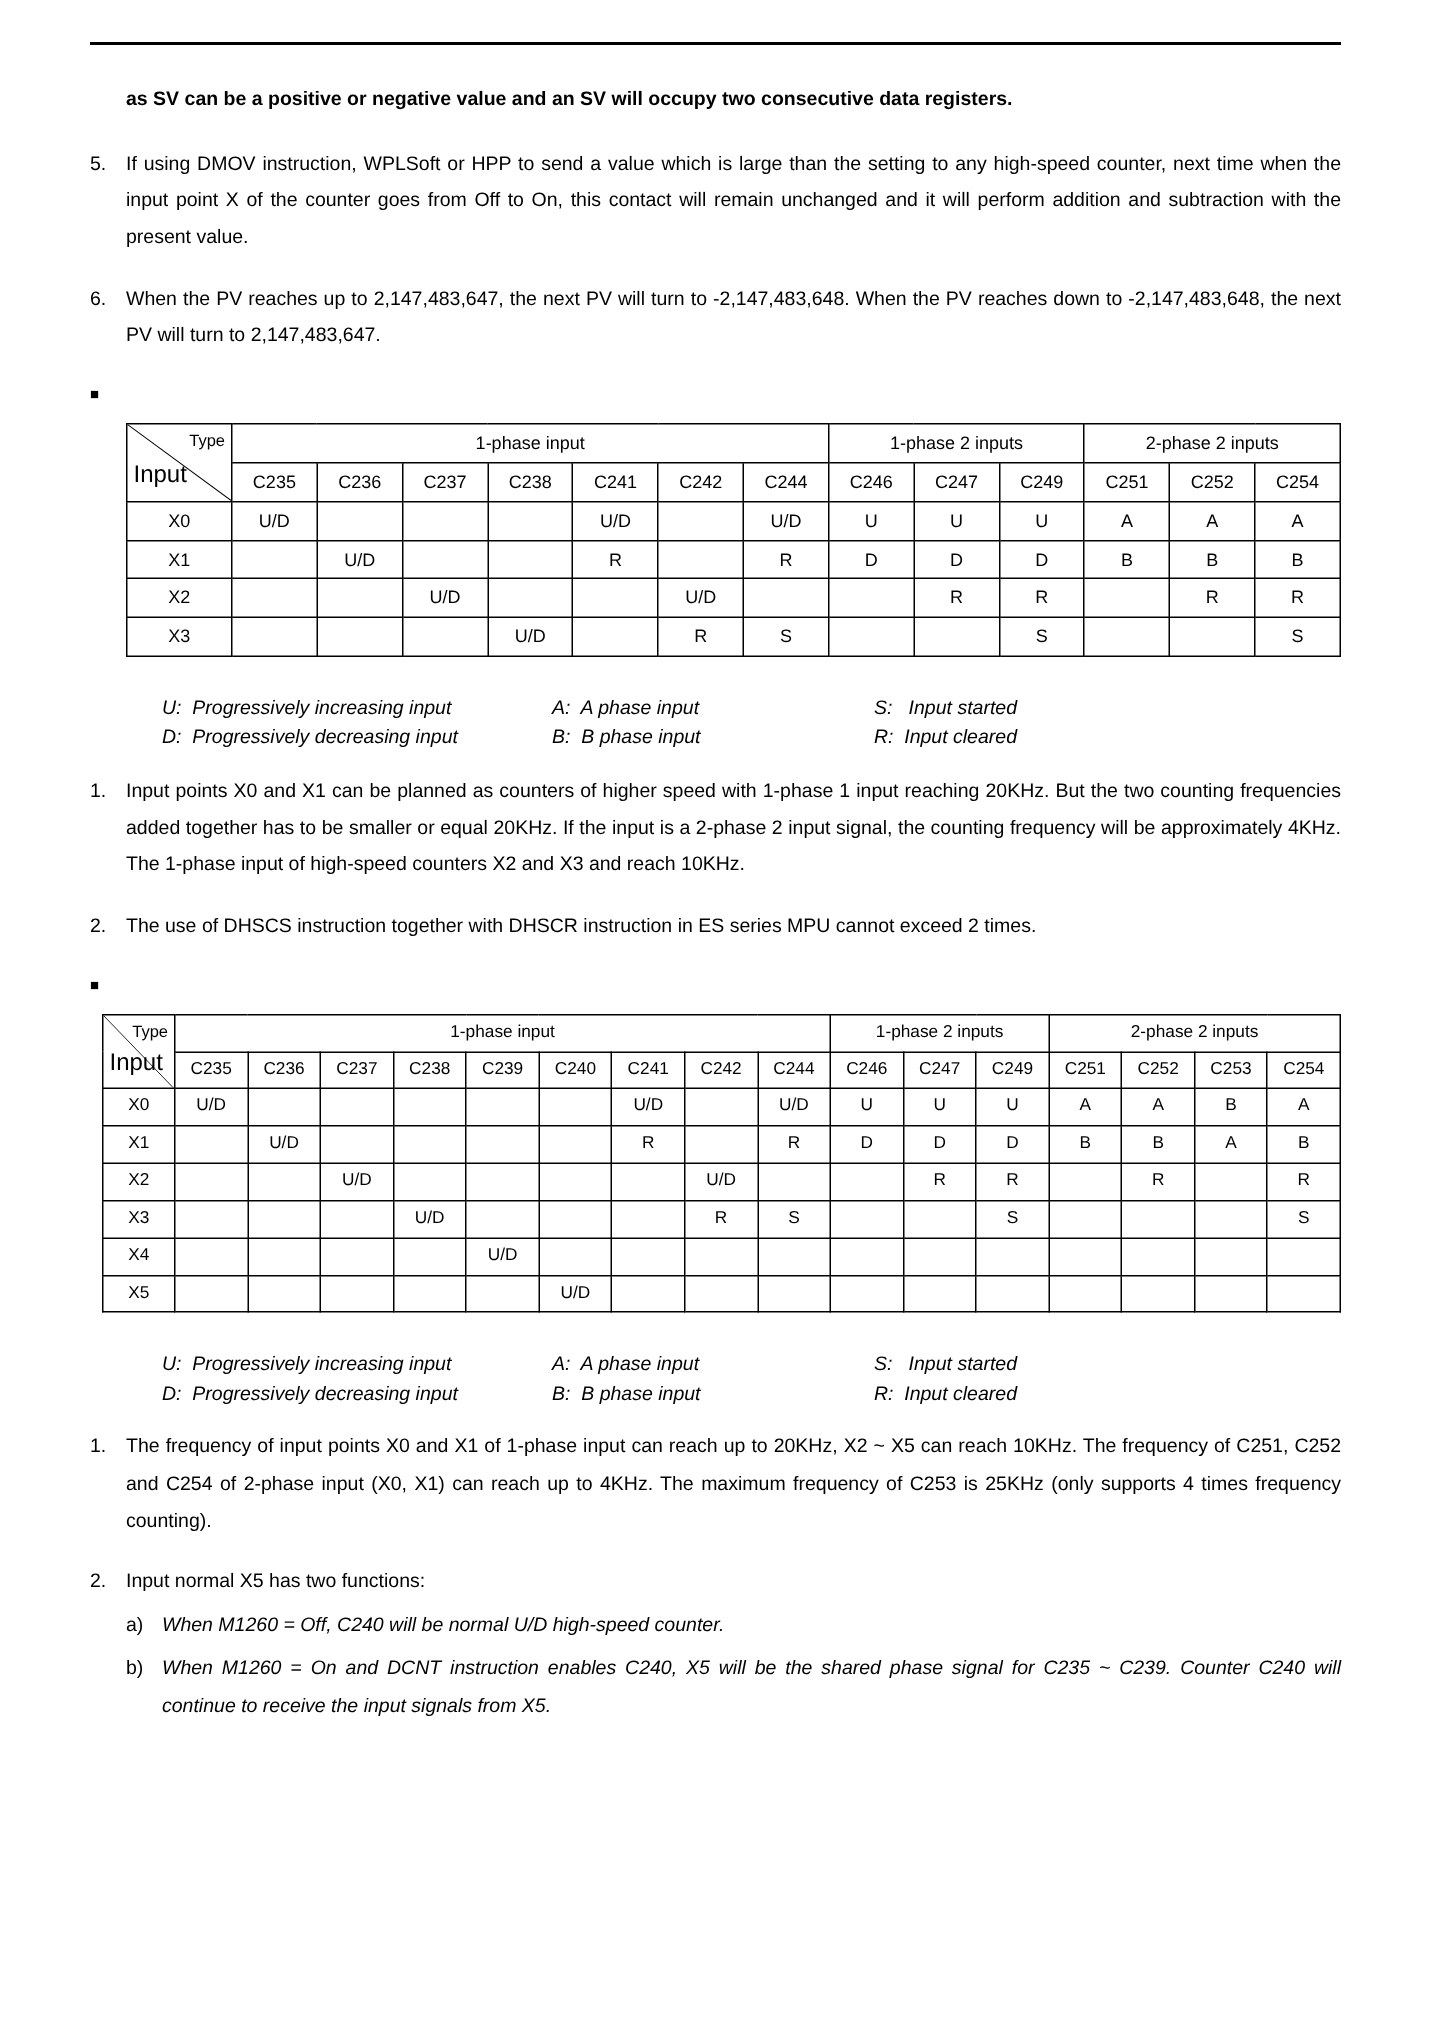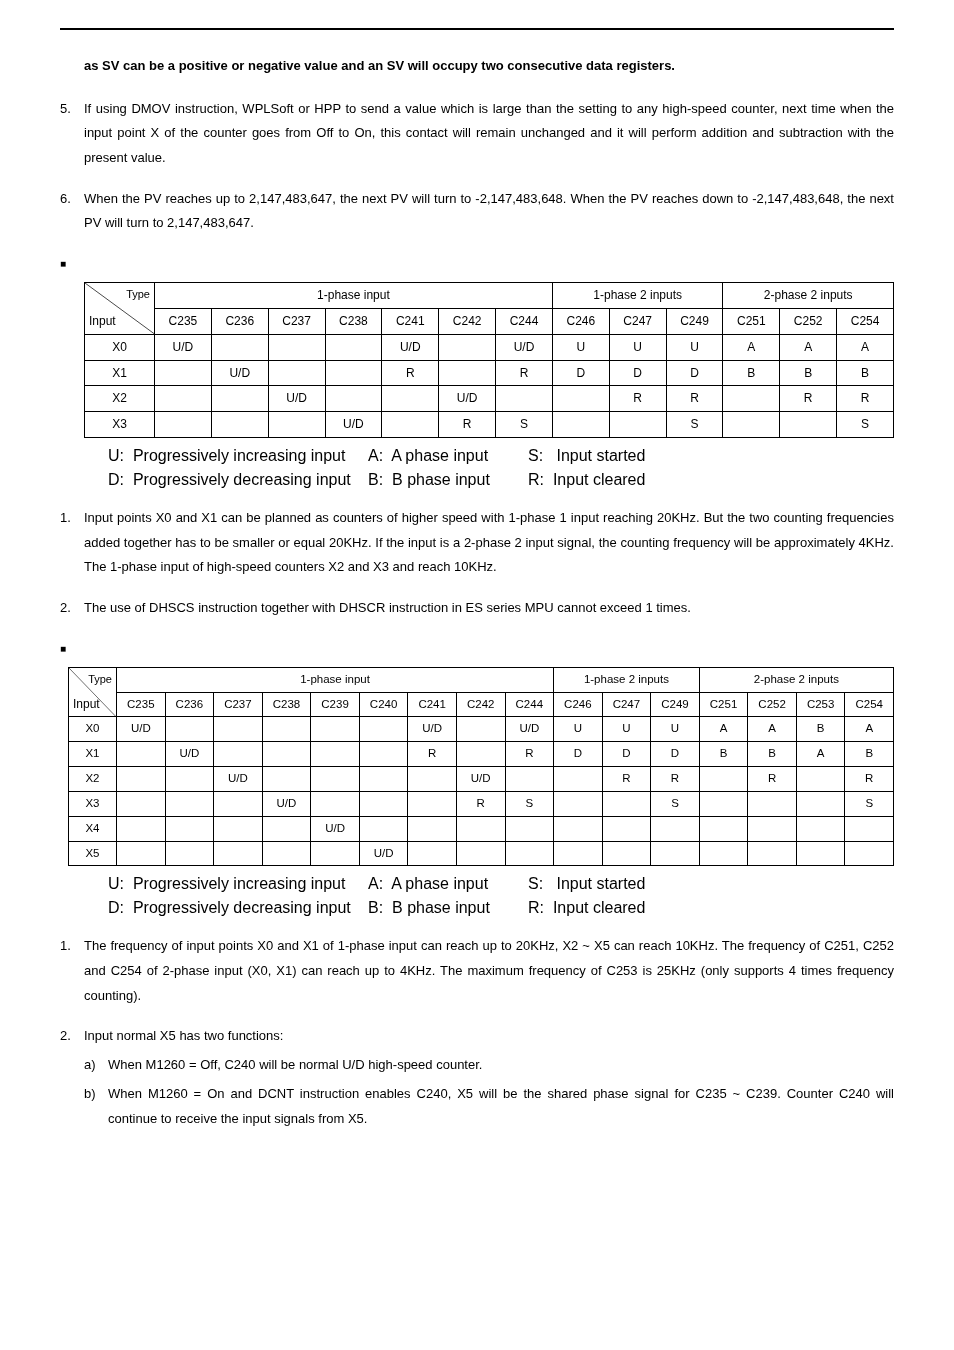--- a/index.html
+++ b/index.html
@@ -20,30 +20,30 @@
   .num-row { display: flex; align-items: flex-start; }
   .num-row .n { width: 24px; flex-shrink: 0; }
   .num-row .t { flex: 1; text-align: justify; }
   .bullet { width: 24px; flex-shrink: 0; font-size: 10px; line-height: 24px; }
   table { border-collapse: collapse; margin-left: 24px; margin-top: 6px; font-size: 12px; width: calc(100% - 24px); }
   table.t2 { margin-left: 8px; width: calc(100% - 8px); font-size: 11.5px; }
   th, td { border: 1px solid #000; text-align: center; padding: 1px 3px; height: 18px; vertical-align: middle; }
   .diag { position: relative; text-align: right; padding: 0; }
   .diag-svg { position: absolute; top: 0; left: 0; width: 100%; height: 100%; }
   .diag-top { position: absolute; top: 1px; right: 4px; font-size: 11px; }
-  .diag-bot { position: absolute; bottom: 1px; left: 4px; font-size: 12px; }
-  .legend { margin-left: 48px; margin-top: 6px; margin-bottom: 14px; font-size: 16px; line-height: 1.5; }
+  .diag-bot { position: absolute; bottom: 1px; left: 4px; font-size: 16px; }
+  .legend { margin-left: 48px; margin-top: 24px; margin-bottom: 14px; font-size: 13px; line-height: 1.5; font-style: italic; }
   .legend-row { display: flex; }
   .legend-row > div { white-space: pre; }
   .lc1 { width: 260px; }
   .lc2 { width: 160px; }
-  .lc3 { width: 150px; }
+  .lc3 { width: 150px; text-align: right; }
   .sub-row { display: flex; align-items: flex-start; margin-left: 24px; margin-top: 4px; }
   .sub-row .sn { width: 24px; flex-shrink: 0; }
-  .sub-row .st { flex: 1; text-align: justify; }
+  .sub-row .st { flex: 1; text-align: justify; font-style: italic; }
 </style>
 </head>
 <body>
 
 <div class="topline"></div>
 
 <p class="para">as SV can be a positive or negative value and an SV will occupy two consecutive data registers.</p>
 
 <ol class="main">
   <li>
@@ -179,21 +179,21 @@
 <ol class="main">
   <li>
     <div class="num-row">
       <div class="n">1.</div>
       <div class="t">Input points X0 and X1 can be planned as counters of higher speed with 1-phase 1 input reaching 20KHz. But the two counting frequencies added together has to be smaller or equal 20KHz. If the input is a 2-phase 2 input signal, the counting frequency will be approximately 4KHz. The 1-phase input of high-speed counters X2 and X3 and reach 10KHz.</div>
     </div>
   </li>
   <li>
     <div class="num-row">
       <div class="n">2.</div>
-      <div class="t">The use of DHSCS instruction together with DHSCR instruction in ES series MPU cannot exceed 1 times.</div>
+      <div class="t">The use of DHSCS instruction together with DHSCR instruction in ES series MPU cannot exceed 2 times.</div>
     </div>
   </li>
 </ol>
 
 <div class="num-row" style="margin-top:10px;">
   <div class="bullet">■</div>
   <div style="flex:1"></div>
 </div>
 
 <table class="t2">

